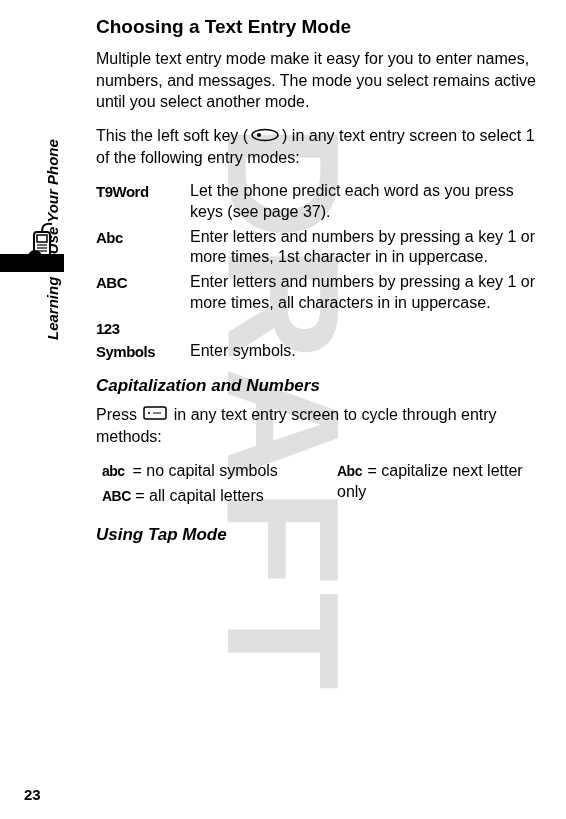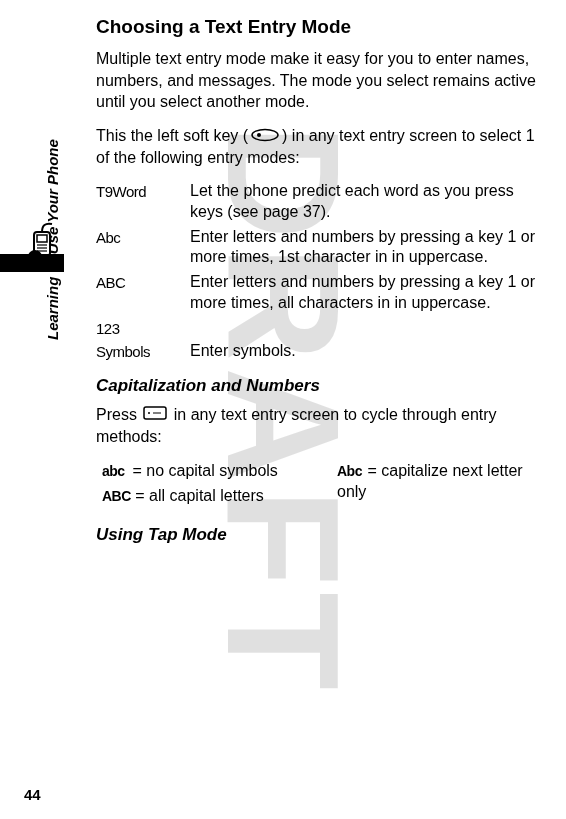--- a/index.html
+++ b/index.html
@@ -91,21 +91,21 @@
     margin-bottom: 6px;
   }
   .mode-row {
     display: flex;
     align-items: flex-start;
     margin-bottom: 4px;
   }
   .mode-term {
     flex: 0 0 94px;
     font-family: "Arial Narrow", Arial, sans-serif;
-    font-weight: 400;
+    font-weight: 700;
     font-size: 15px;
     font-stretch: condensed;
     letter-spacing: -0.5px;
     padding-top: 2px;
   }
   .mode-desc {
     flex: 1;
     font-size: 16px;
     line-height: 1.3;
   }
@@ -219,15 +219,15 @@
           <span class="cap-term">Abc</span><span> = capitalize next letter only</span>
         </div>
       </div>
     </div>
 
     <h3 class="subsection">Using Tap Mode</h3>
 
 
   </div>
 
-  <div class="page-num">44</div>
+  <div class="page-num">23</div>
 
 </div>
 
 </body></html>

